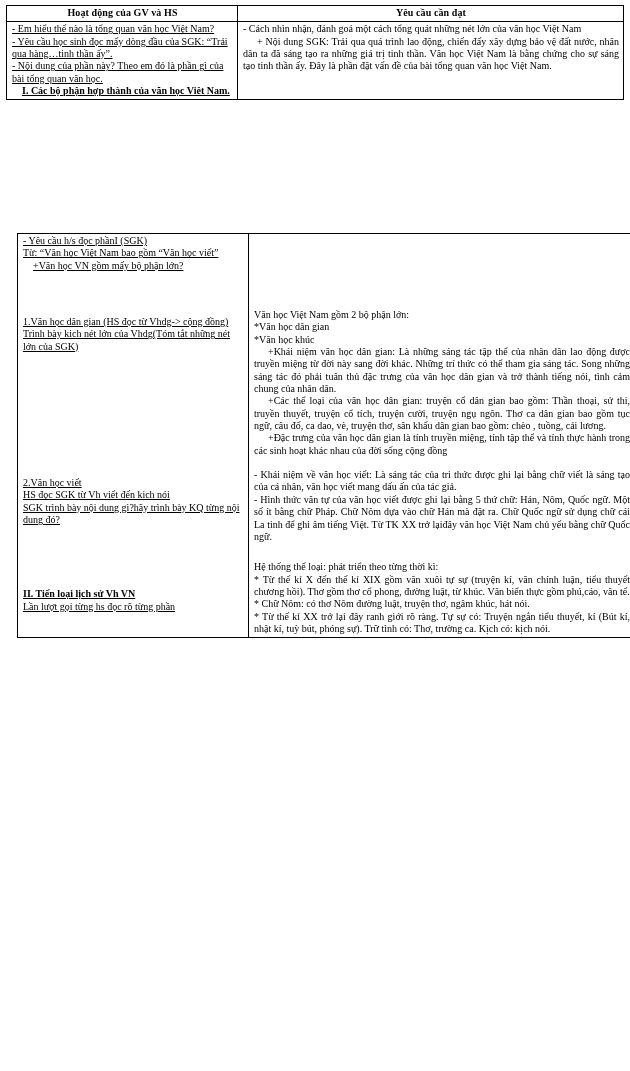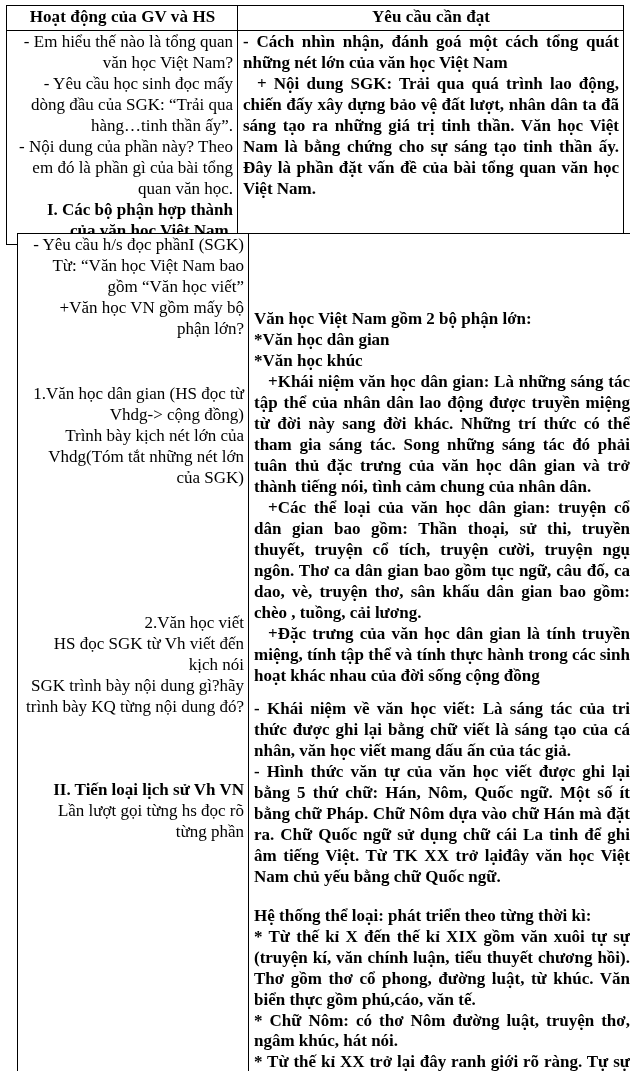--- a/index.html
+++ b/index.html
@@ -25,21 +25,21 @@
   .doc-table {
     position: absolute;
     border-collapse: collapse;
     table-layout: fixed;
     background: #ffffff;
   }
   .doc-table td, .doc-table th {
     border: 1.2px solid #000000;
     vertical-align: top;
     padding: 1px 4px 2px 5px;
-    font-size: 17px;
+    font-size: 10px;
     line-height: 1.235;
   }
 
   
   #table-activities {
     left: 6px;
     top: 5px;
     width: 617px;
   }
   
@@ -63,24 +63,24 @@
   }
 
   
   .cell-left p,
   .cell-right p {
     margin: 0;
   }
   .cell-right p {
     text-align: justify;
     text-justify: inter-word;
-    font-weight: bold;
   }
   .cell-left p {
-    text-align: right;
+    text-align: left;
+    text-decoration: underline;
   }
   .indent1 { text-indent: 10px; }
   .indent2 { text-indent: 14px; }
   .bold    { font-weight: bold; }
 
   
   .gap-12 { height: 12px; }
   .gap-18 { height: 18px; }
   .gap-44 { height: 44px; }
   .gap-62 { height: 62px; }
@@ -111,21 +111,21 @@
           <div class="cell-left">
             <p>- Em hiểu thế nào là tổng quan văn học Việt Nam?</p>
             <p>- Yêu cầu học sinh đọc mấy dòng đầu của SGK: “Trải qua hàng…tinh thần ấy”.</p>
             <p>- Nội dung của phần này? Theo em đó là phần gì của bài tổng quan văn học.</p>
             <p class="bold indent1">I. Các bộ phận hợp thành của văn học Viêt Nam.</p>
           </div>
         </td>
         <td>
           <div class="cell-right">
             <p>- Cách nhìn nhận, đánh goá một cách tổng quát những nét lớn của văn học Việt Nam</p>
-            <p class="indent2">+ Nội dung SGK: Trải qua quá trình lao động, chiến đấy xây dựng bảo vệ đất lượt, nhân dân ta đã sáng tạo ra những giá trị tinh thần. Văn học Việt Nam là bằng chứng cho sự sáng tạo tinh thần ấy. Đây là phần đặt vấn đề của bài tổng quan văn học Việt Nam.</p>
+            <p class="indent2">+ Nội dung SGK: Trải qua quá trình lao động, chiến đấy xây dựng bảo vệ đất nước, nhân dân ta đã sáng tạo ra những giá trị tinh thần. Văn học Việt Nam là bằng chứng cho sự sáng tạo tinh thần ấy. Đây là phần đặt vấn đề của bài tổng quan văn học Việt Nam.</p>
           </div>
         </td>
       </tr>
     </tbody>
   </table>
 
   <table id="table-content" class="doc-table">
     <colgroup>
       <col class="col-left">
       <col class="col-right">

